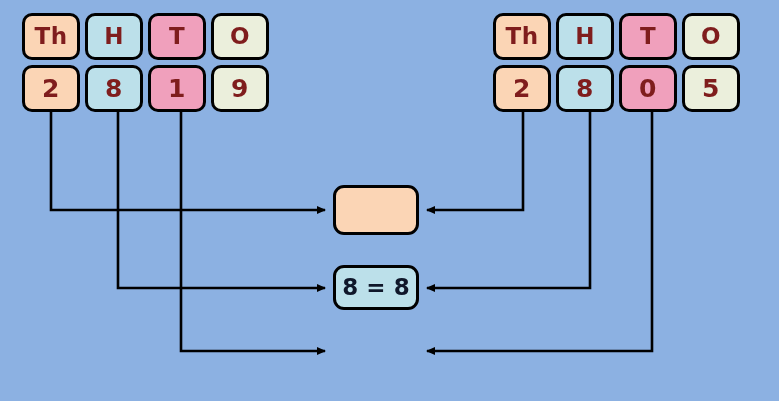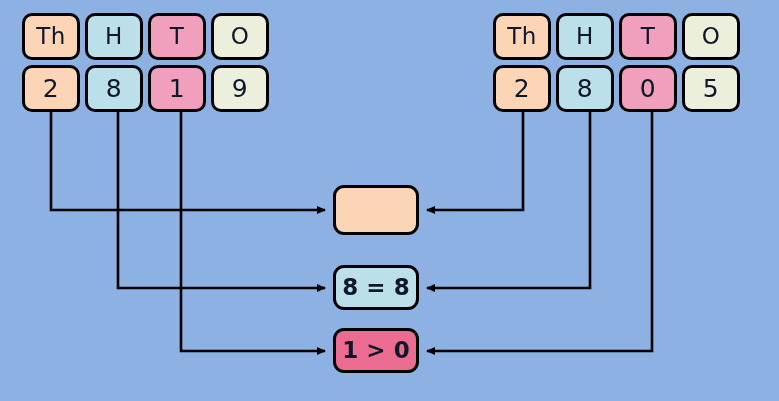--- a/index.html
+++ b/index.html
@@ -20,23 +20,23 @@
     background: #8cb1e2;
   }
   .pv-cell {
     position: absolute;
     box-sizing: border-box;
     border: 3px solid #000000;
     border-radius: 10px;
     display: flex;
     align-items: center;
     justify-content: center;
-    font-weight: normal;
+    font-weight: bold;
     font-size: 23px;
-    color: #0f172a;
+    color: #7f1d1d;
     line-height: 1;
     letter-spacing: 0.5px;
   }
   .pv-cell.digit {
     font-size: 25px;
   }
   .result-box {
     position: absolute;
     box-sizing: border-box;
     border: 3px solid #000000;
@@ -149,17 +149,14 @@
   <div class="pv-cell digit" style="left: 682px; top: 65px; width: 58px; height: 47px; background: rgb(235, 239, 220);">
       <span>5</span>
     </div>
 
   <div class="result-box" style="left: 333px; top: 185px; width: 86px; height: 50px; background: rgb(251, 213, 181);">
       <span></span>
     </div>
   <div class="result-box" style="left: 333px; top: 265px; width: 86px; height: 45px; background: rgb(188, 224, 234);">
       <span>8 = 8</span>
     </div>
-  <div class="result-box" style="left: 333px; top: 328px; width: 86px; height: 45px; background: rgb(234, 109, 145);">
-      <span>1 &gt; 0</span>
-    </div>
 
 </div>
 
 </body></html>

